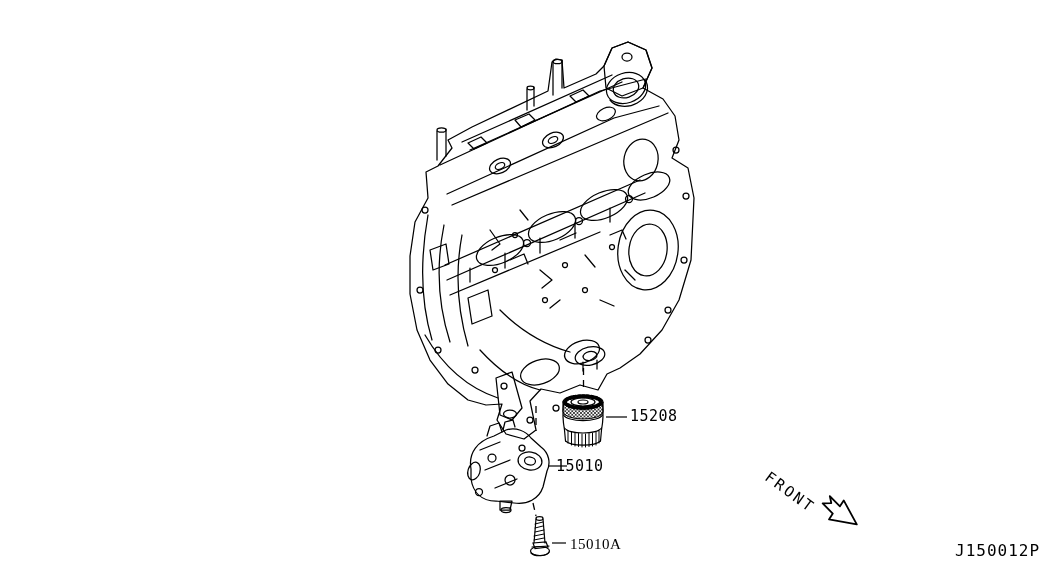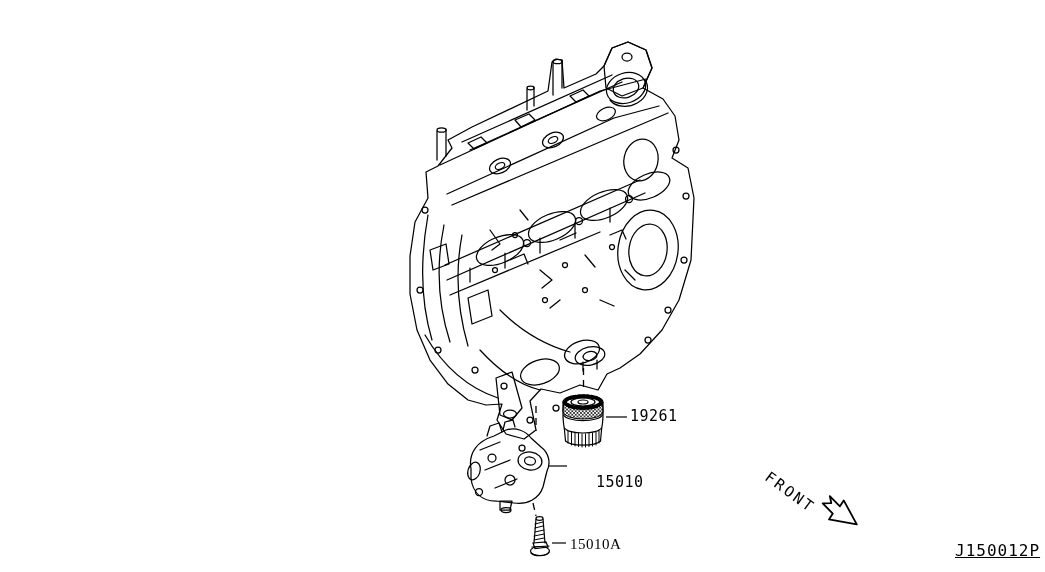--- a/index.html
+++ b/index.html
@@ -29,24 +29,23 @@
     transform-origin:0 0;
     white-space:nowrap;
   }
   .diagram-code{
     position:absolute;
     left:955px;top:541px;
     font-size:16px;
     color:#000;
     letter-spacing:1px;
     white-space:nowrap;
-    text-decoration:underline;
   }
   #label-15208{left:630px;top:407px;}
-  #label-15010{left:596px;top:457px;margin-top:16px;}
+  #label-15010{left:556px;top:457px;}
   #label-15010A{left:570px;top:535px;font-family:Liberation Serif, serif;}
 </style>
 </head>
 <body>
 
 <div class="stage">
 
   <svg class="artwork" width="1045" height="572" viewBox="0 0 1045 572">
     <defs>
       <pattern id="hatch" width="3.5" height="3.5" patternUnits="userSpaceOnUse">
@@ -214,21 +213,21 @@
       <path d="M606,417 H627"></path>
       <path d="M549,466 H567"></path>
       <path d="M552,543 H566"></path>
     </g>
 
     <g stroke="#000" fill="#fff" stroke-width="1.8" stroke-linejoin="round">
       <path d="M0,-7 L14,-4 L14,-11 L38,2 L12,13 L12,6 L-2,3 L5,-2 Z" transform="translate(826,502) rotate(33)"></path>
     </g>
   </svg>
 
-  <div class="part-label" id="label-15208">19261</div>
+  <div class="part-label" id="label-15208">15208</div>
 
   <div class="part-label" id="label-15010">15010</div>
 
   <div class="part-label" id="label-15010A">15010A</div>
 
   <div class="front-label">FRONT</div>
 
   <div class="diagram-code">J150012P</div>
 
 </div>

